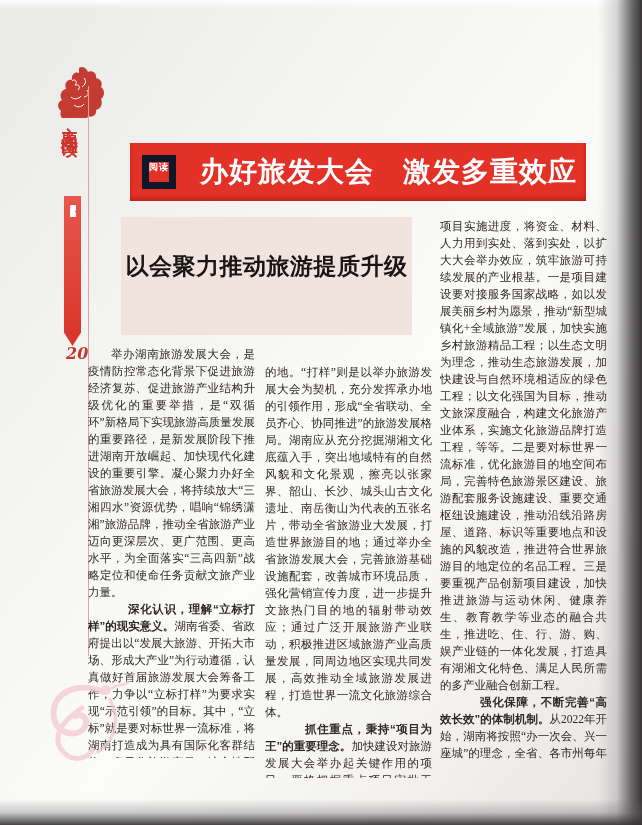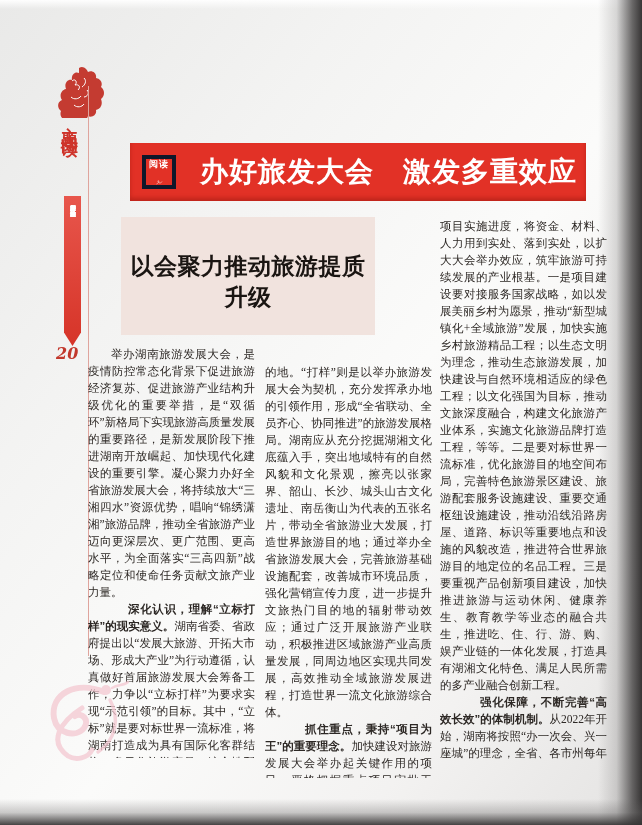--- a/index.html
+++ b/index.html
@@ -25,36 +25,36 @@
   .ribbon { position:absolute; left:64px; top:196px; width:17px; height:150px;
     background:linear-gradient(to bottom,#e8564c,#d63428);
     clip-path:polygon(0 0,100% 0,100% 91%,50% 100%,0 91%);
     display:flex; justify-content:center; }
   .ribbon span { writing-mode:vertical-rl; text-orientation:upright;
     font-family:"Liberation Sans", sans-serif; font-size:6px; color:#ffffff;
     line-height:17px; margin-top:4px; }
 
   .vline { position:absolute; left:88px; top:86px; width:1px; height:570px; background:#dfa49d; }
 
-  .pagenum { position:absolute; left:56px; top:344px;
+  .pagenum { position:absolute; left:66px; top:344px;
     font-family:"DejaVu Serif", serif; font-style:italic; font-weight:bold;
     font-size:16px; color:#c2382c;text-align:center; }
 
   .banner { position:absolute; left:130px; top:143px; width:456px; height:58px;
     background:#e23126; display:flex; align-items:center;
     box-shadow: inset 0 -3px 4px rgba(120,12,6,0.35); }
-  .badge { width:34px; height:34px; border:4px solid #0f172a; margin-left:12px;
+  .badge { width:34px; height:34px; border:7px solid #0f172a; margin-left:12px;
     box-sizing:border-box; display:flex; flex-direction:column;
-    align-items:center; justify-content:center; flex:0 0 auto;gap:11px; }
+    justify-content:center; flex:0 0 auto;gap:11px; }
   .badge .bl { color:#ffffff; font-family:"Liberation Sans",sans-serif;
     font-weight:bold; font-size:9px; line-height:10px; letter-spacing:1px; }
   .banner-title { color:#ffffff; font-family:"Liberation Sans", sans-serif;
     font-weight:900; font-size:28px; letter-spacing:1px; margin-left:24px; white-space:nowrap; }
 
-  .headline-box { position:absolute; left:121px; top:217px; width:254px; height:118px;
+  .headline-box { position:absolute; left:121px; top:217px; width:291px; height:118px;
     background:#f1e3de; text-align:center; }
   .headline { padding-top:34px; font-family:"Liberation Serif", serif; font-weight:bold;
     font-size:23px; color:#1a1512; letter-spacing:0.5px; }
   .author { margin-top:12px; font-family:"Liberation Serif", serif;
     font-size:12px; color:#3a332e; letter-spacing:3px; }
 
   .col { position:absolute; width:167px; overflow:hidden;
     font-family:"Liberation Serif", serif; font-size:11.5px; line-height:17px;
     color:#2d2825; text-align:justify; }
   .col p { margin:0; }

